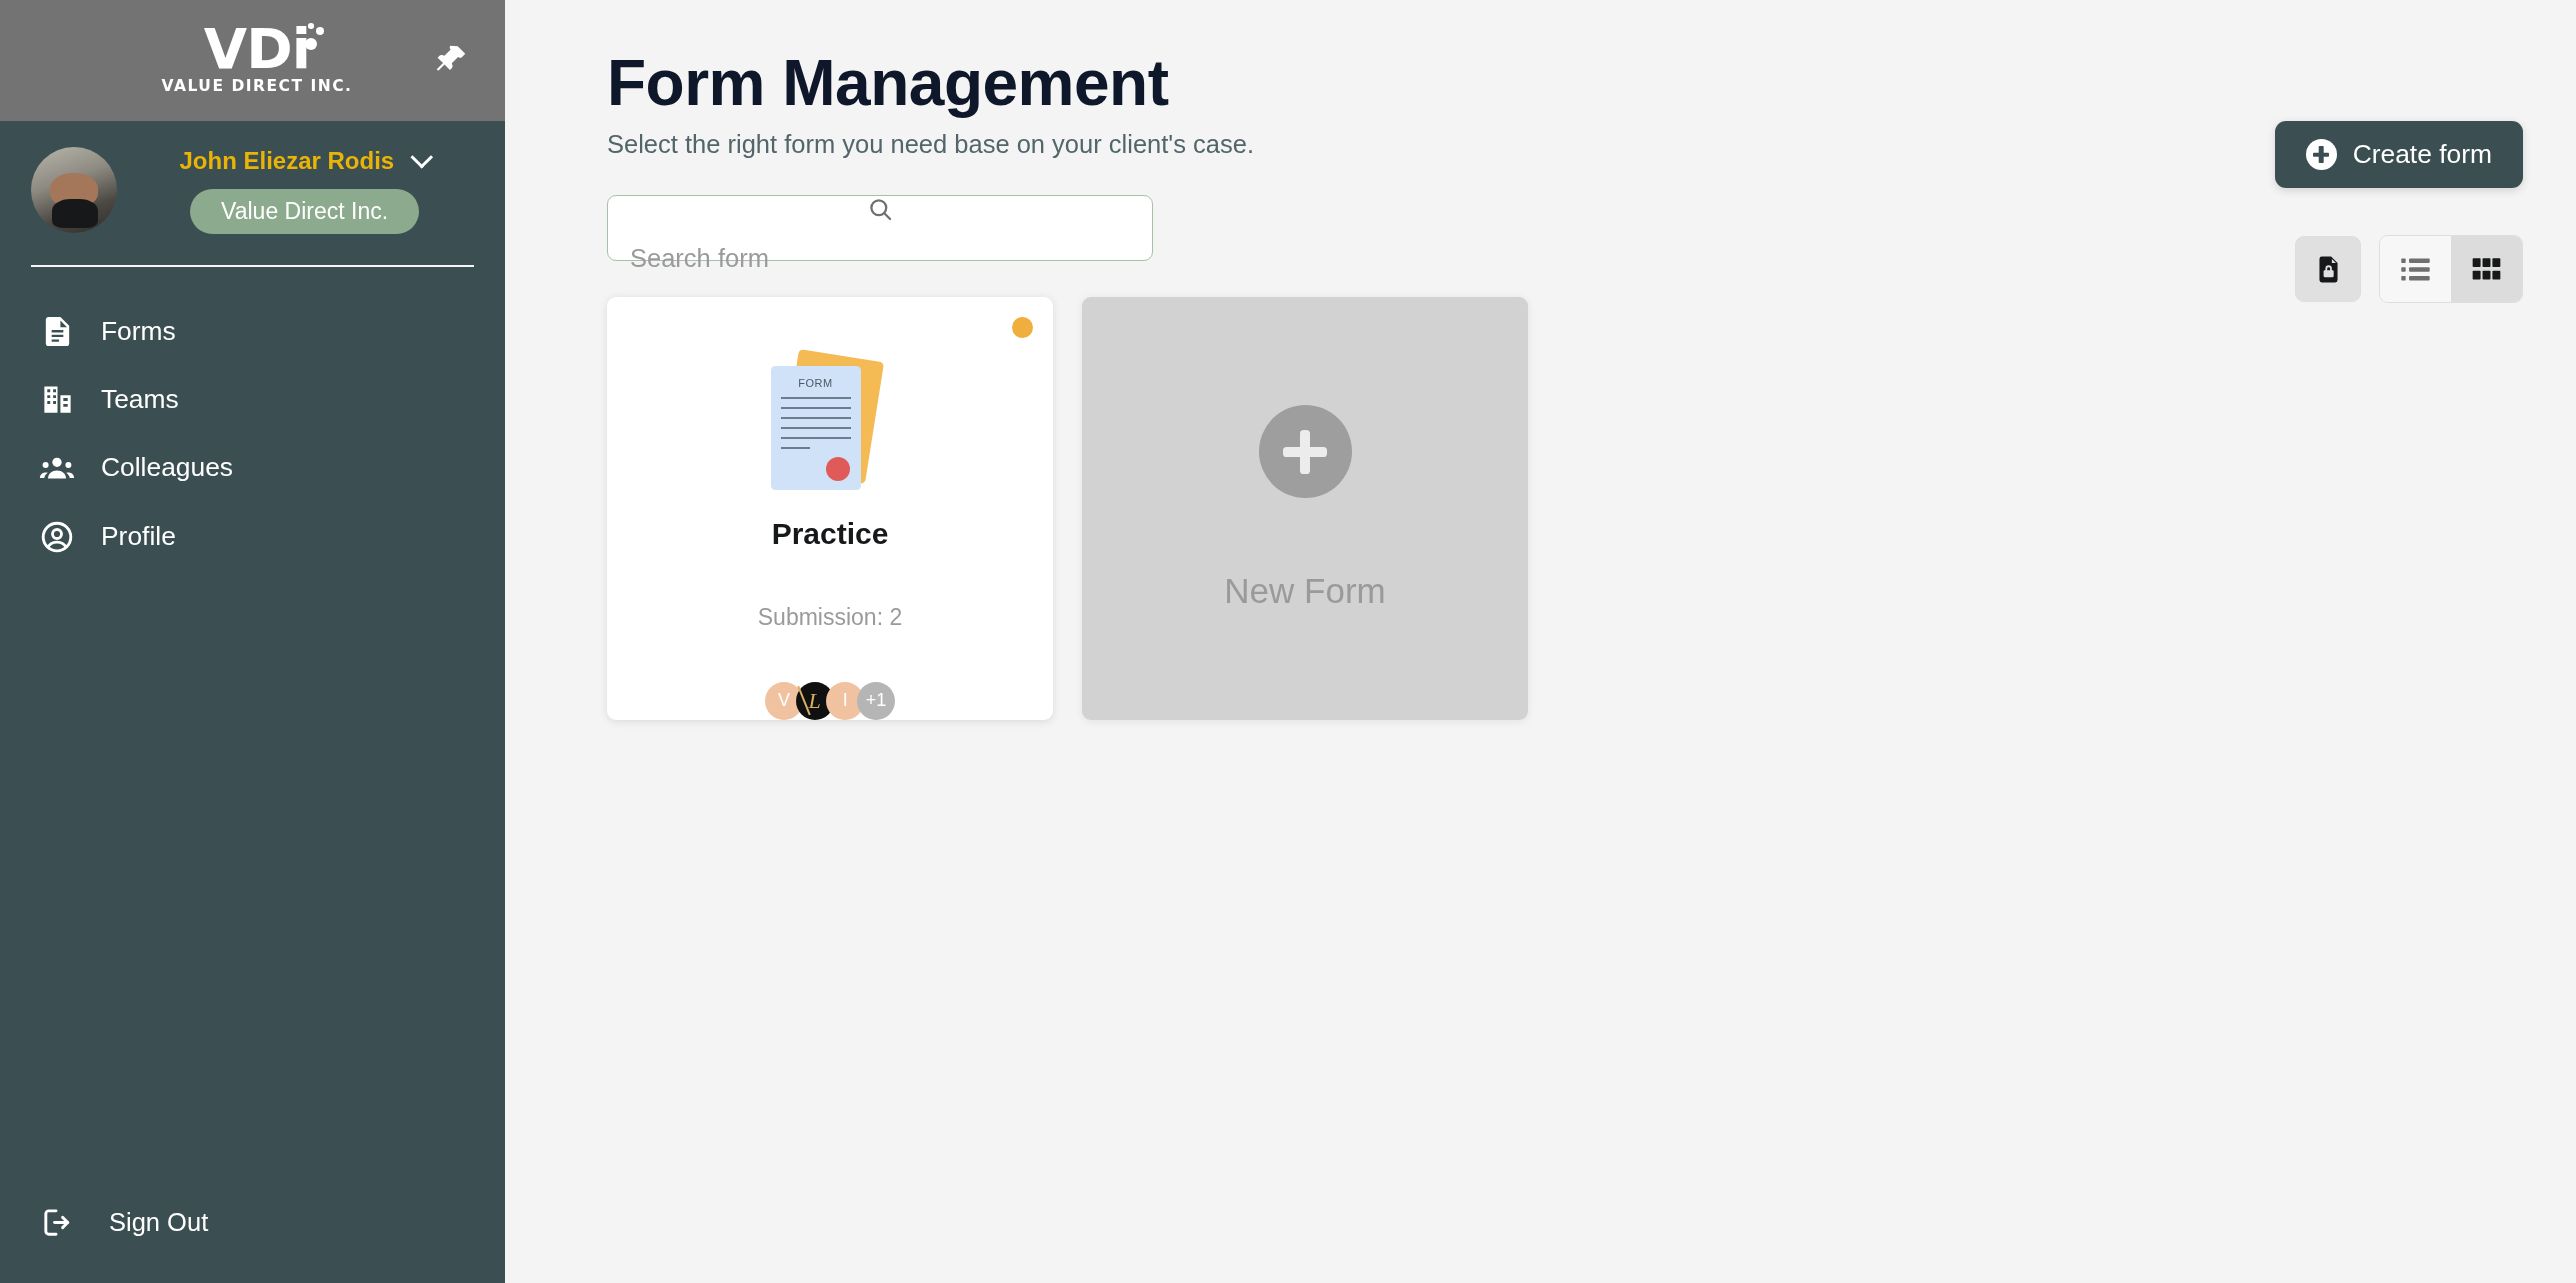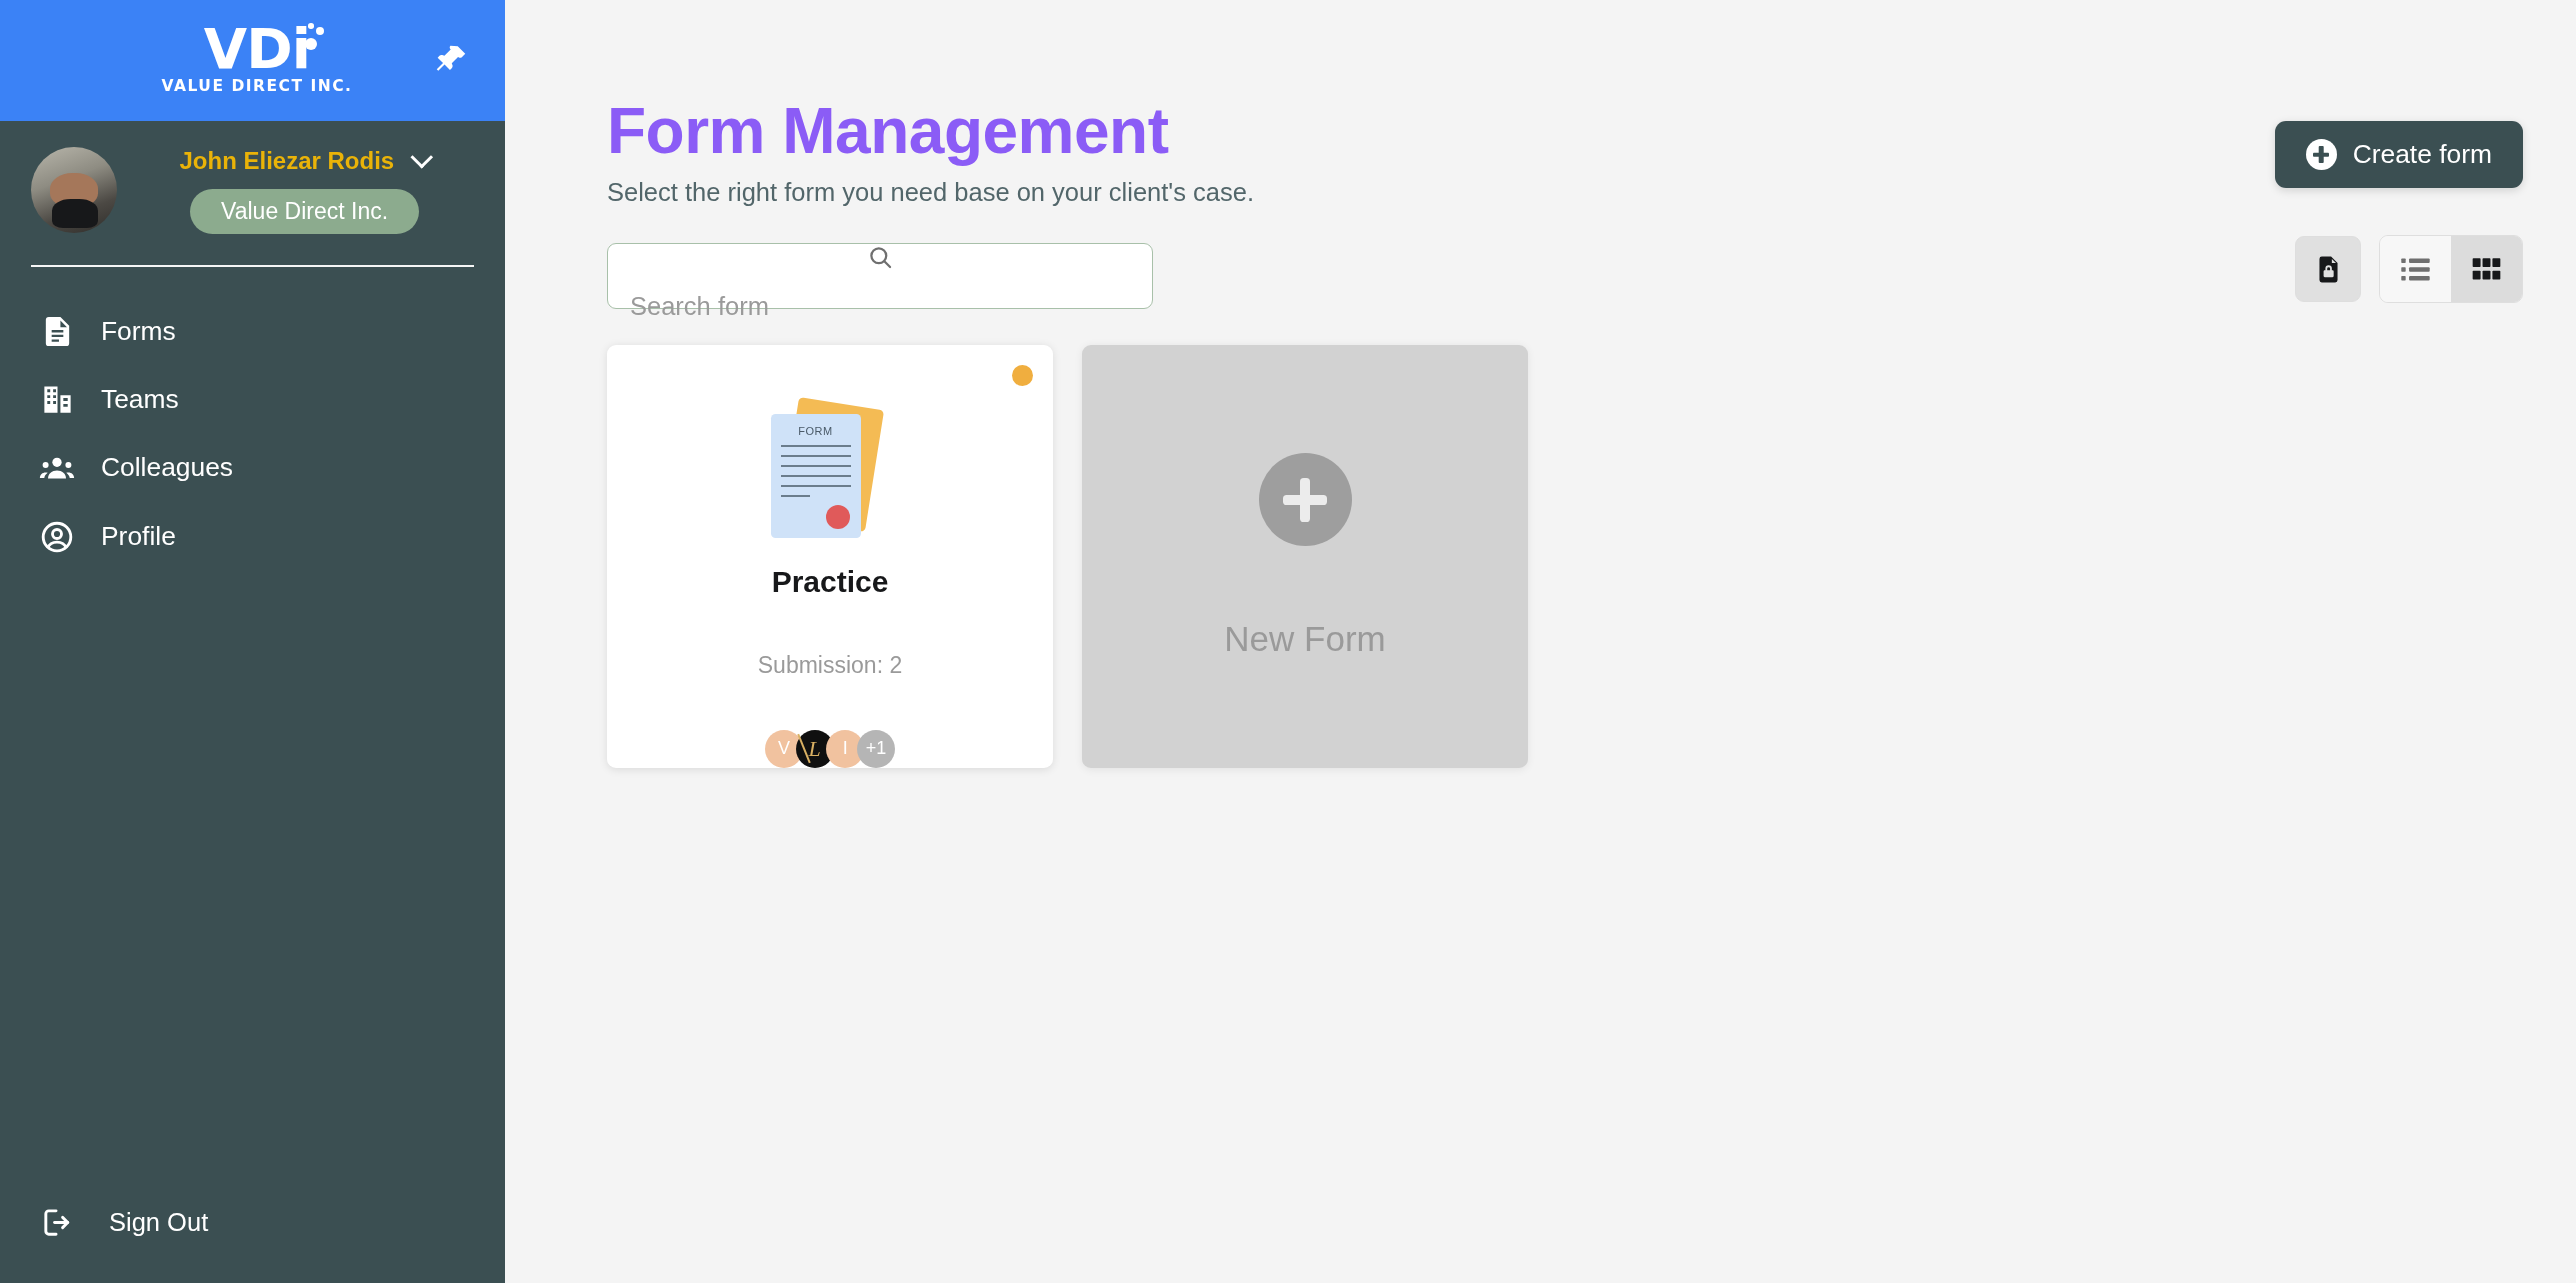--- a/index.html
+++ b/index.html
@@ -23,21 +23,21 @@
     height: 1284px;
     background: #3b4f52;
     display: flex;
     flex-direction: column;
     flex-shrink: 0;
     position: relative;
   }
 
   .sidebar-header {
     height: 121px;
-    background: #3b82f6;
+    background: #737373;
     display: flex;
     justify-content: center;
     position: relative;
     flex-shrink: 0;
   }
 
   .logo-block {
     display: flex;
     flex-direction: column;
     align-items: center;
@@ -227,24 +227,23 @@
     height: 1284px;
     background: #f4f4f4;
     position: relative;
     padding: 47px 58px 0 102px;
     overflow: hidden;
   }
 
   .page-title {
     font-size: 64px;
     font-weight: 700;
-    color: #8b5cf6;
+    color: #0f172a;
     letter-spacing: -0.5px;
     line-height: 1.15;
-    margin-top: 48px;
   }
 
   .page-sub {
     font-size: 25.5px;
     color: #52666a;
     margin-top: 9px;
   }
 
   .create-btn {
     position: absolute;

